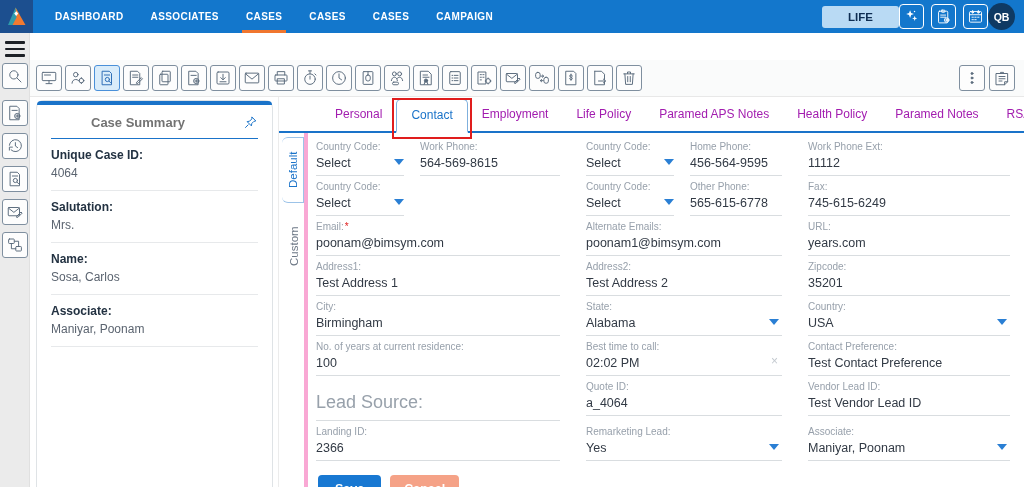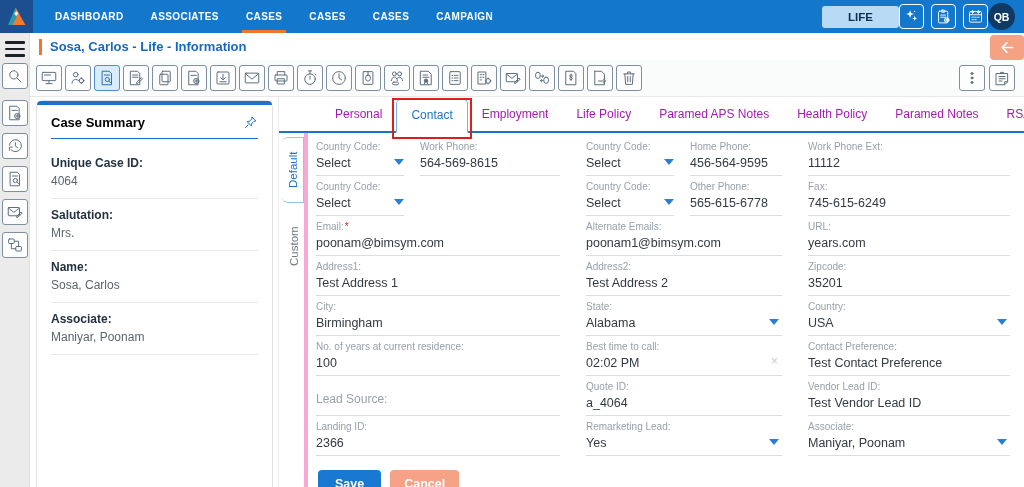--- a/index.html
+++ b/index.html
@@ -37,24 +37,24 @@
   .toolbar { position:absolute; left:30px; top:60px; right:0; height:37px; background:#fafbfb; border-bottom:1px solid #e8e8e8; display:flex; align-items:center; padding-left:6px; gap:3px; }
   .tbtn { width:26px; height:26px; background:#fdfdfd; border:1px solid #7f8f9f; border-radius:3px; color:#5a6b7c; display:flex; align-items:center; justify-content:center; cursor:pointer; flex:0 0 auto; }
   .tbtn svg { width:18px; height:18px; }
   .tbtn.active { background:#d9ecfa; border-color:#4a90d9; color:#2b6cb5; }
   .toolbar-right { margin-left:auto; display:flex; gap:4px; margin-right:9px; }
 
   
   .case-card { position:absolute; left:36px; top:100px; width:237px; height:397px; background:#fff; border:1px solid #dfe3e6; border-bottom:none; border-radius:8px 8px 0 0; }
   .case-accent { height:4px; background:#1a73c9; border-radius:8px 8px 0 0; }
   .case-head { display:flex; align-items:center; justify-content:space-between; margin:10px 14px 0; padding-bottom:8px; border-bottom:1px solid #1a73c9; }
-  .case-title { font-size:13px; font-weight:700; color:#000000; }
+  .case-title { font-size:13px; font-weight:700; color:#737373;margin-left:40px; }
   .pin-btn { color:#1a73c9; background:none; border:none; cursor:pointer; display:flex; }
   .pin-btn svg { width:15px; height:15px; }
-  .case-fields { margin:8px 14px; }
+  .case-fields { margin:0 14px; }
   .case-field { padding:9px 0 10px; border-bottom:1px solid #e7e9eb; }
   .case-field .lbl { font-size:12px; font-weight:700; color:#233242; }
   .case-field .val { font-size:12px; color:#5b6470; margin-top:4px; }
 
   
   .main { position:absolute; left:278px; top:97px; right:0; bottom:0; background:#fff; border-left:1px solid #ececec; }
   .tabs-row { display:flex; align-items:flex-end; height:36px; padding:0 10px 0 42px; border-bottom:2px solid #1a73c9; position:relative; }
   .tab { font-size:12px; color:#a21caf; padding:8px 14px 9px; white-space:nowrap; cursor:pointer; position:relative; }
   .tab.active { color:#1a73c9; border:1px solid #7fb0dd; border-bottom:2px solid #fff; border-radius:5px 5px 0 0; margin-bottom:-2px; background:#fff; }
   .tab .annotation-box { position:absolute; inset:-2px -5px -8px -5px; border:2.5px solid #e01d1d; pointer-events:none; }
@@ -64,21 +64,21 @@
   .side-tab { writing-mode:vertical-rl; transform:rotate(180deg); font-size:11.5px; color:#6d7886; height:66px; width:21px; display:flex; align-items:center; justify-content:center; cursor:pointer; margin-bottom:10px; }
   .side-tab.active { color:#1a73c9; border:1px solid #9cc3e8; border-right:none; border-radius:0 6px 6px 0; background:#fff; width:22px; }
   .form-area { flex:1; border-left:4px solid #f9a8d4; padding:6px 14px 0 8px; }
 
   .form-grid { display:grid; grid-template-columns:244px 196px auto; column-gap:26px; row-gap:3px; }
   .cell { position:relative; padding-top:2px; }
   .field { border-bottom:1px solid #d9dde0; padding:0 0 5px; position:relative; min-height:32px; }
   .f-label { font-size:10px; color:#97a0ab; line-height:12px; white-space:nowrap; }
   .f-label .req { color:#e02020; margin-left:1px; }
   .f-value { font-size:12.5px; color:#323a45; margin-top:3px; white-space:nowrap; }
-  .f-value.empty-label { font-size:12px; color:#98a1ab; padding:8px 0 2px; }
+  .f-value.empty-label { font-size:18px; color:#98a1ab; padding:8px 0 2px; }
   .caret { position:absolute; right:3px; bottom:10px; width:0; height:0; border-left:5px solid transparent; border-right:5px solid transparent; border-top:6px solid #2a7fd4; }
   .clear-x { position:absolute; right:4px; bottom:8px; color:#c3c9cf; font-size:12px; line-height:1; }
   .phone-pair { display:flex; gap:16px; }
   .phone-pair .cc { width:88px; flex:0 0 88px; }
   .phone-pair .pv { flex:1; }
 
   .btn-row { margin:14px 0 0 2px; display:flex; gap:9px; }
   .btn-save { background:#1878d2; color:#fff; font-weight:700; font-size:12.5px; padding:7px 17px; border:none; border-radius:4px; cursor:pointer; }
   .btn-cancel { background:#f5a287; color:#fff; font-weight:700; font-size:12.5px; padding:7px 14px; border:none; border-radius:4px; cursor:pointer; }
 </style>
@@ -184,31 +184,20 @@
         <button class="rail-btn" style="top: 199px;">
           <svg viewBox="0 0 24 24" fill="none" stroke="currentColor" stroke-width="1.3" stroke-linecap="round" stroke-linejoin="round">
             <rect x="3.5" y="4" width="7.5" height="6" rx="1"></rect>
             <rect x="13" y="14" width="7.5" height="6" rx="1"></rect>
             <path d="M7.2 10v7h5.8M16.8 14V7h-5.3"></path>
           </svg>
         </button>
       </div>
   </div>
 
-  <div class="crumb-row">
-    <div class="crumb-accent"></div>
-    <div class="crumb-title">Sosa, Carlos - Life - Information</div>
-    <button class="back-btn">
-      <span style="display:flex;">
-        <svg viewBox="0 0 24 24" width="17" height="17" fill="none" stroke="#fff" stroke-width="2.4" stroke-linecap="round" stroke-linejoin="round">
-            <path d="M19 12H5M11 5.5 4.5 12 11 18.5"></path>
-          </svg>
-      </span>
-    </button>
-  </div>
 
   <div class="toolbar">
     <span id="toolbar-icons-slot" style="display:flex;gap:3px;">
         <button class="tbtn">
           <svg viewBox="0 0 24 24" fill="none" stroke="currentColor" stroke-width="1.3" stroke-linecap="round" stroke-linejoin="round">
             <rect x="3" y="4.5" width="18" height="11" rx="1"></rect>
             <line x1="6" y1="8" x2="14" y2="8"></line>
             <line x1="12" y1="15.5" x2="12" y2="19"></line>
             <line x1="8" y1="19.5" x2="16" y2="19.5"></line>
           </svg>

